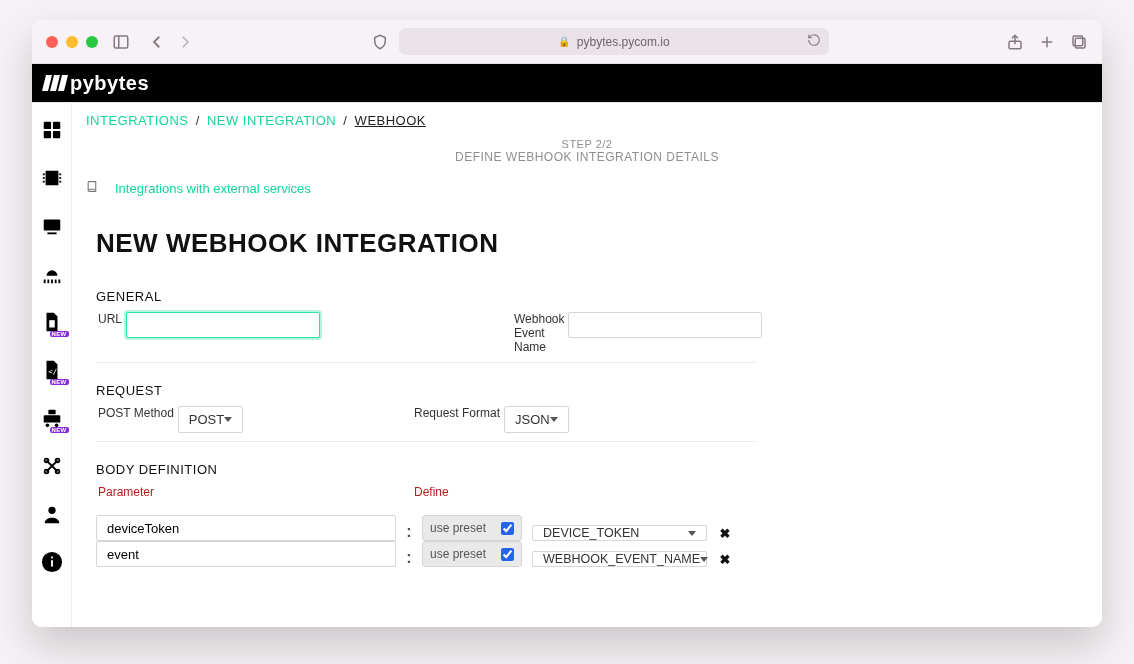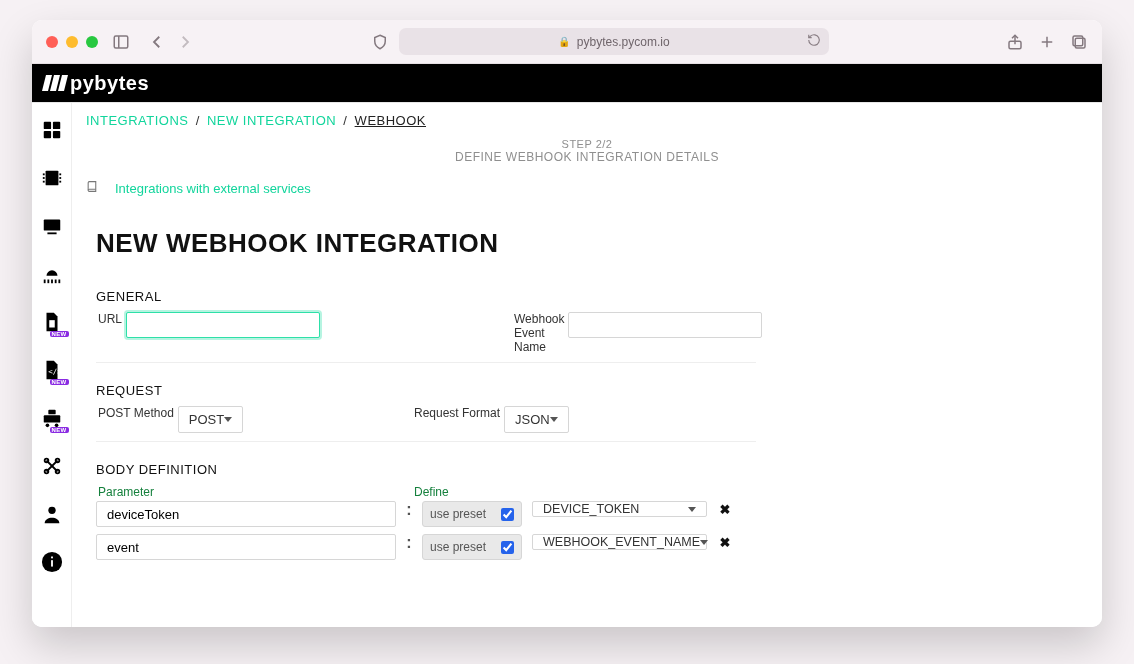--- a/index.html
+++ b/index.html
@@ -105,23 +105,23 @@
     height:26px; border:1px solid #d6d6d6; border-radius:2px; padding:0 8px; font-size:13px; background:#fff;
   }
   .txt.focus { border:1px solid #2de0a8; box-shadow:0 0 0 2px rgba(45,224,168,.35);}
   .sel {
     height:27px; border:1px solid #d6d6d6; border-radius:2px; background:#fff;
     display:flex; align-items:center; justify-content:space-between; padding:0 10px; font-size:13px; color:#333;
   }
   .caret { width:0;height:0;border-left:4px solid transparent;border-right:4px solid transparent;border-top:5px solid #555;}
 
   
-  .bd-head { display:flex; gap:16px; font-size:12px; color:#15803d; font-weight:500; margin:2px 0 2px;}
+  .bd-head { display:flex; gap:16px; font-size:12px; color:#b91c1c; font-weight:500; margin:2px 0 16px;}
   .bd-head .p { width:300px; margin-left:2px;}
-  .bd-row { display:flex; align-items:flex-start; gap:10px; margin-bottom:7px;}
+  .bd-row { display:flex; align-items:flex-end; gap:10px; margin-bottom:0;}
   .bd-row .param { width:300px; height:26px; border:1px solid #d6d6d6; border-radius:2px; padding:0 10px; font-size:13px; display:flex; align-items:center; background:#fff;}
   .colon { color:#555; font-weight:700; width:6px; text-align:center;}
   .preset-chip {
     background:#e9e9e9; border:1px solid #d6d6d6; height:26px; border-radius:3px;
     display:flex; align-items:center; gap:15px; padding:0 7px; font-size:12px; color:#555;
   }
   .preset-chip input { accent-color:#2563eb; width:13px; height:13px;}
   .preset-sel {
     width:175px; height:16px; border:1px solid #d6d6d6; border-radius:2px; background:#fff;
     display:flex; align-items:center; justify-content:space-between; padding:0 10px; font-size:12.5px; color:#333;

